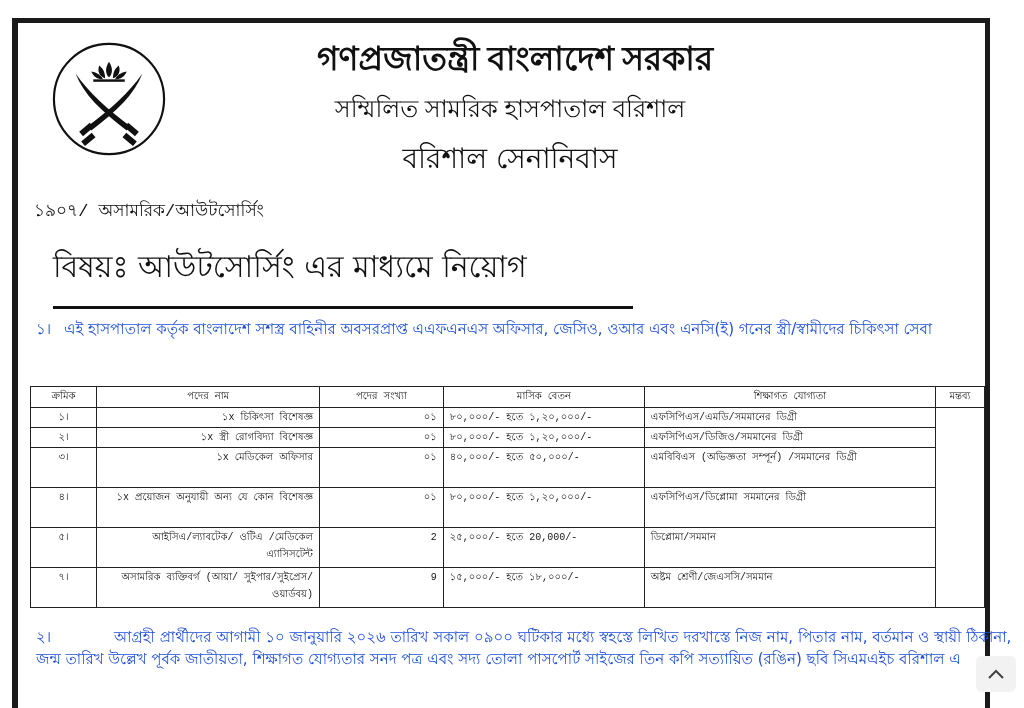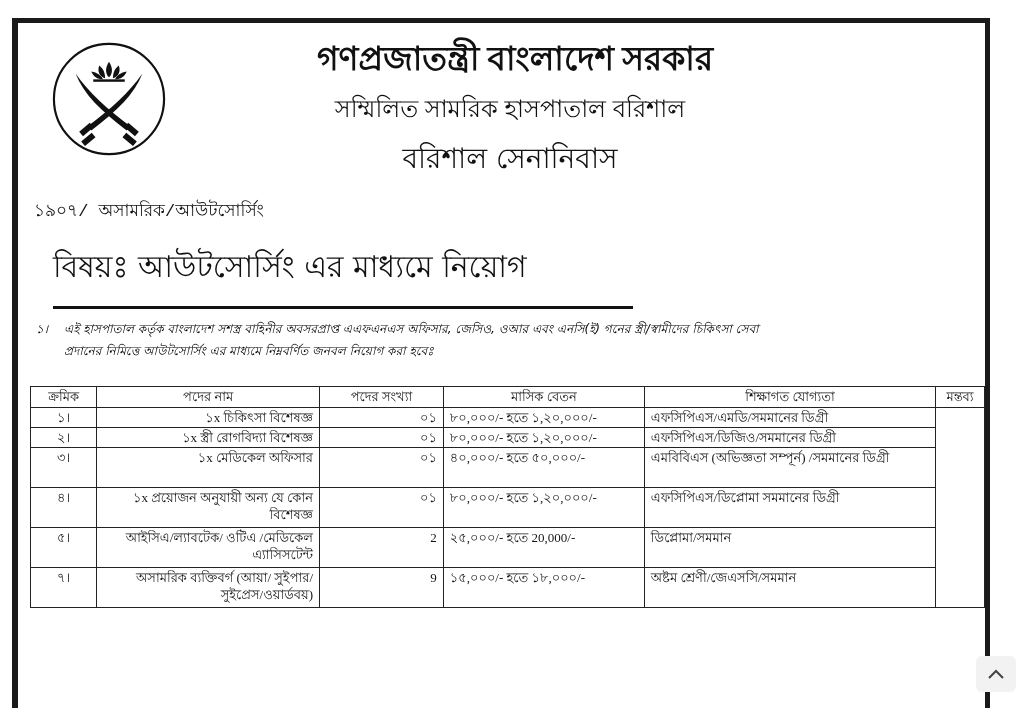--- a/index.html
+++ b/index.html
@@ -82,43 +82,42 @@
       font-family: "DejaVu Serif", serif;
       font-size: 30px;
       white-space: nowrap;
       padding-bottom: 12px;
       border-bottom: 3px solid #111;
       margin-left: 17px;
     }
     .para {
       position: absolute;
       font-family: "DejaVu Sans", sans-serif;
-      font-size: 12px;
+      font-size: 15px;
       line-height: 22px;
       white-space: nowrap;
-      color: #000000;
-      font-style: italic;
+      color: #1d4ed8;
     }
     .para1 { left: 36px; top: 318px; }
     .para2 { left: 36px; top: 626px; }
     .para-num {
       display: inline-block;
       width: 28px;
     }
     .para-num.wide { width: 78px; }
     .indent { padding-left: 28px; }
 
     table.posts {
       position: absolute;
       left: 30px;
       top: 386px;
       width: 955px;
       border-collapse: collapse;
-      font-family: Liberation Serif, serif;
-      font-size: 13px;
+      font-family: Liberation Mono, monospace;
+      font-size: 10px;
       color: #151515;
     }
     table.posts th, table.posts td {
       border: 1.5px solid #222;
       padding: 1px 6px;
       vertical-align: top;
       line-height: 17px;
     }
     table.posts th {
       font-weight: normal;
@@ -177,21 +176,20 @@
 <div class="hdr-title">গণপ্রজাতন্ত্রী বাংলাদেশ সরকার</div>
 <div class="hdr-sub1">সম্মিলিত সামরিক হাসপাতাল বরিশাল</div>
 <div class="hdr-sub2">বরিশাল সেনানিবাস</div>
 
 <div class="ref-no">১৯০৭/ অসামরিক/আউটসোর্সিং</div>
 
 <div class="subject">বিষয়ঃ আউটসোর্সিং এর মাধ্যমে নিয়োগ</div>
 
 <div class="para para1">
   <div><span class="para-num">১।</span><span>এই হাসপাতাল কর্তৃক বাংলাদেশ সশস্ত্র বাহিনীর অবসরপ্রাপ্ত  এএফএনএস অফিসার, জেসিও, ওআর এবং এনসি(ই) গনের স্ত্রী/স্বামীদের চিকিৎসা সেবা</span></div>
-  <div class="indent">প্রদানের নিমিত্তে আউটসোর্সিং এর মাধ্যমে নিম্নবর্ণিত জনবল নিয়োগ করা হবেঃ</div>
 </div>
 
 <table class="posts">
   <thead>
     <tr>
       <th>ক্রমিক</th>
       <th>পদের নাম</th>
       <th>পদের সংখ্যা</th>
       <th>মাসিক বেতন</th>
       <th>শিক্ষাগত যোগ্যতা</th>
@@ -239,19 +237,21 @@
       <td class="c-serial">৭।</td>
       <td class="c-name">অসামরিক ব্যক্তিবর্গ (আয়া/ সুইপার/সুইপ্রেস/ওয়ার্ডবয়)</td>
       <td class="c-count">9</td>
       <td class="c-salary">১৫,০০০/- হতে ১৮,০০০/-</td>
       <td class="c-qual">অষ্টম শ্রেণী/জেএসসি/সমমান</td>
     </tr>
   </tbody>
 </table>
 
 <div class="para para2">
+  <div><span class="para-num wide">২।</span><span>আগ্রহী প্রার্থীদের আগামী ১০ জানুয়ারি ২০২৬ তারিখ সকাল ০৯০০ ঘটিকার মধ্যে স্বহস্তে লিখিত দরখাস্তে নিজ নাম, পিতার নাম, বর্তমান ও স্থায়ী ঠিকানা,</span></div>
+  <div>জন্ম তারিখ উল্লেখ পূর্বক জাতীয়তা, শিক্ষাগত যোগ্যতার সনদ পত্র এবং সদ্য তোলা পাসপোর্ট সাইজের তিন কপি সত্যায়িত (রঙিন) ছবি সিএমএইচ বরিশাল এ</div>
 </div>
 
 <div class="scroll-top">
   <svg width="18" height="12" viewBox="0 0 18 12">
     <path d="M2 10 L9 3 L16 10" fill="none" stroke="#444" stroke-width="2"></path>
   </svg>
 </div>
 
 </body></html>

